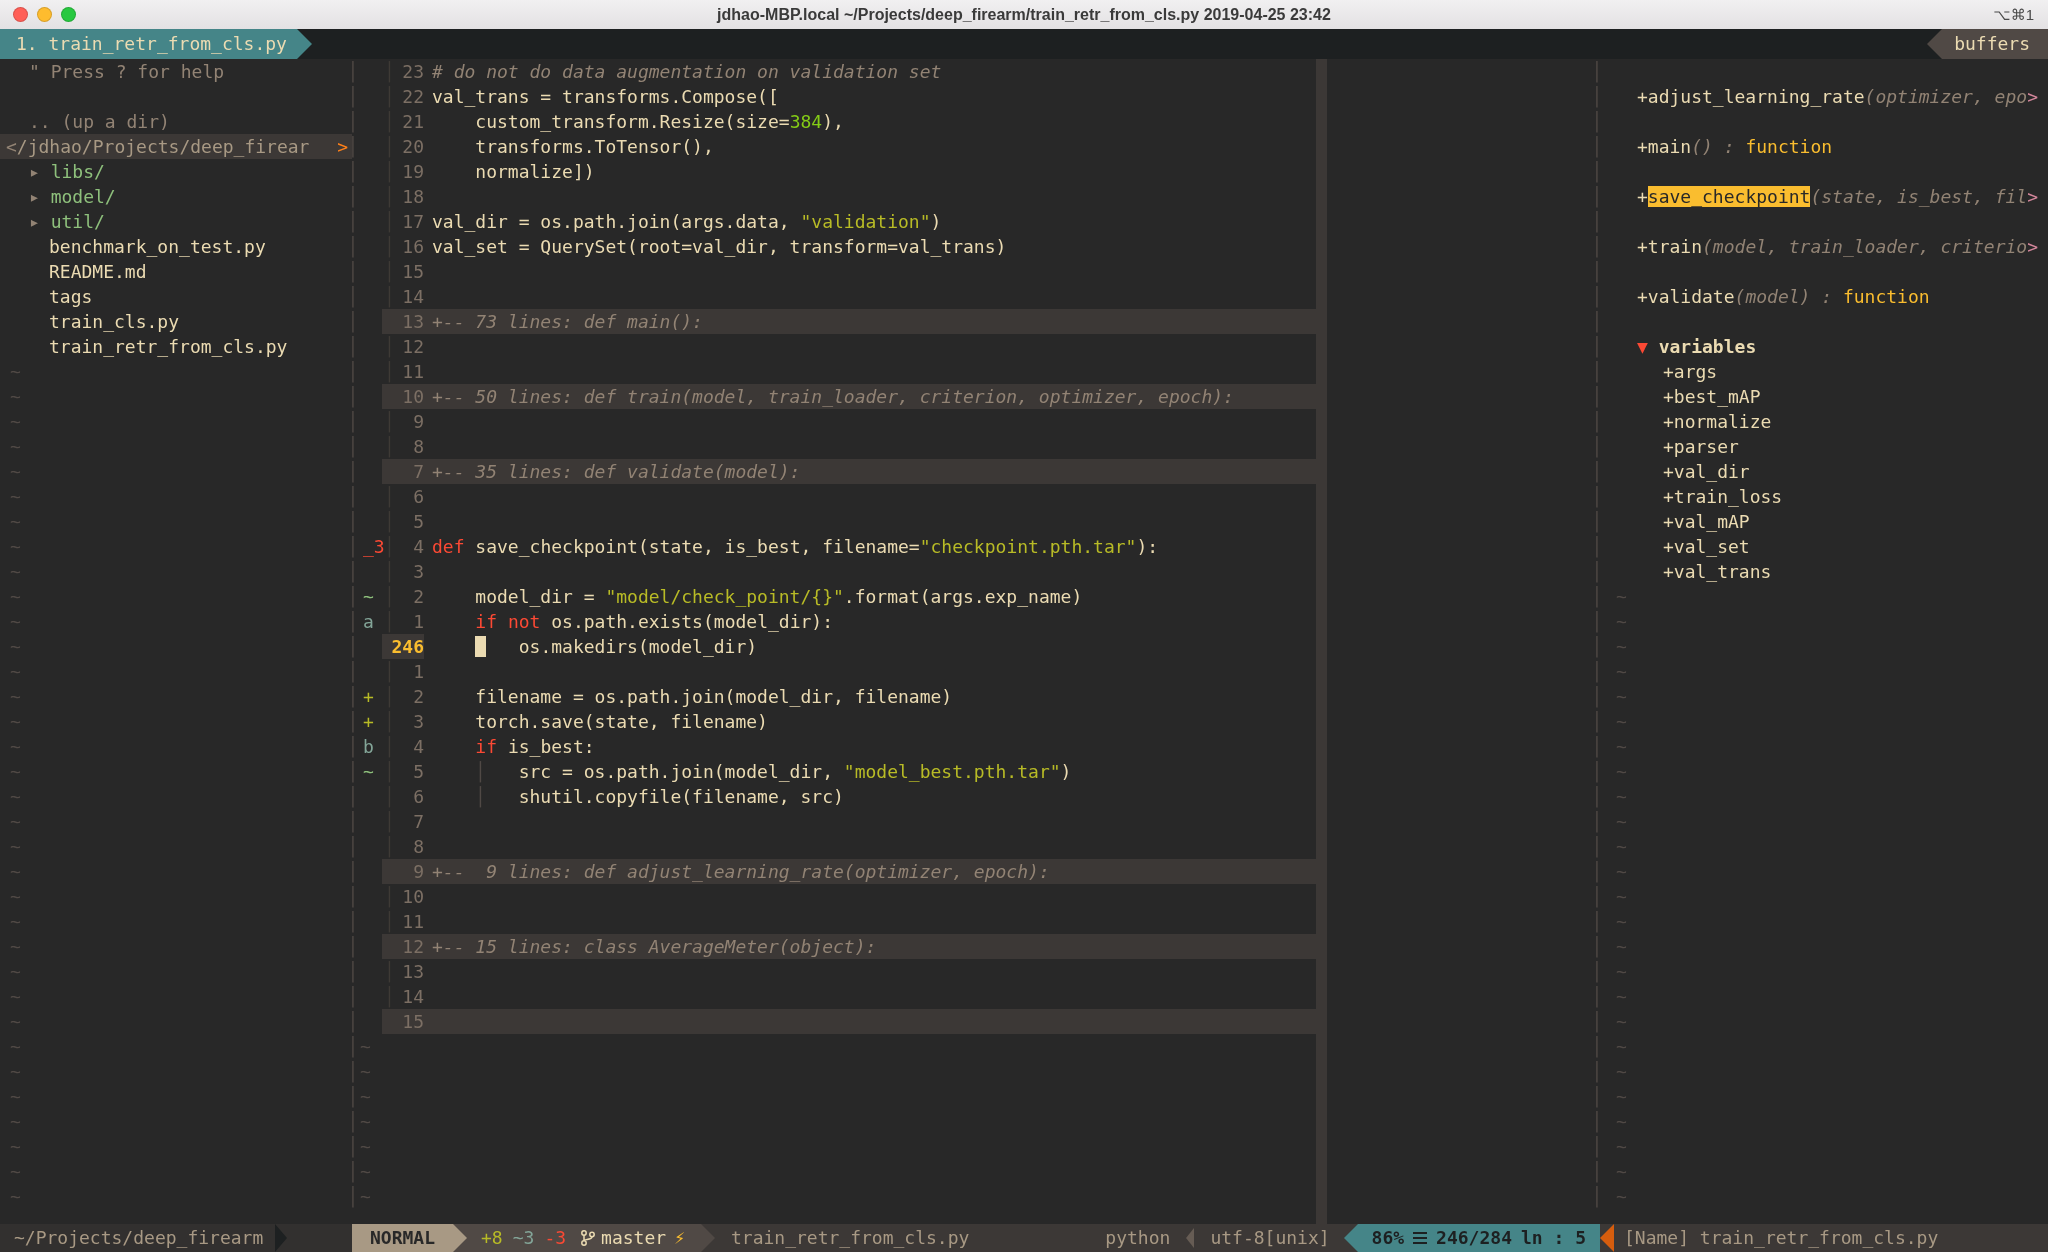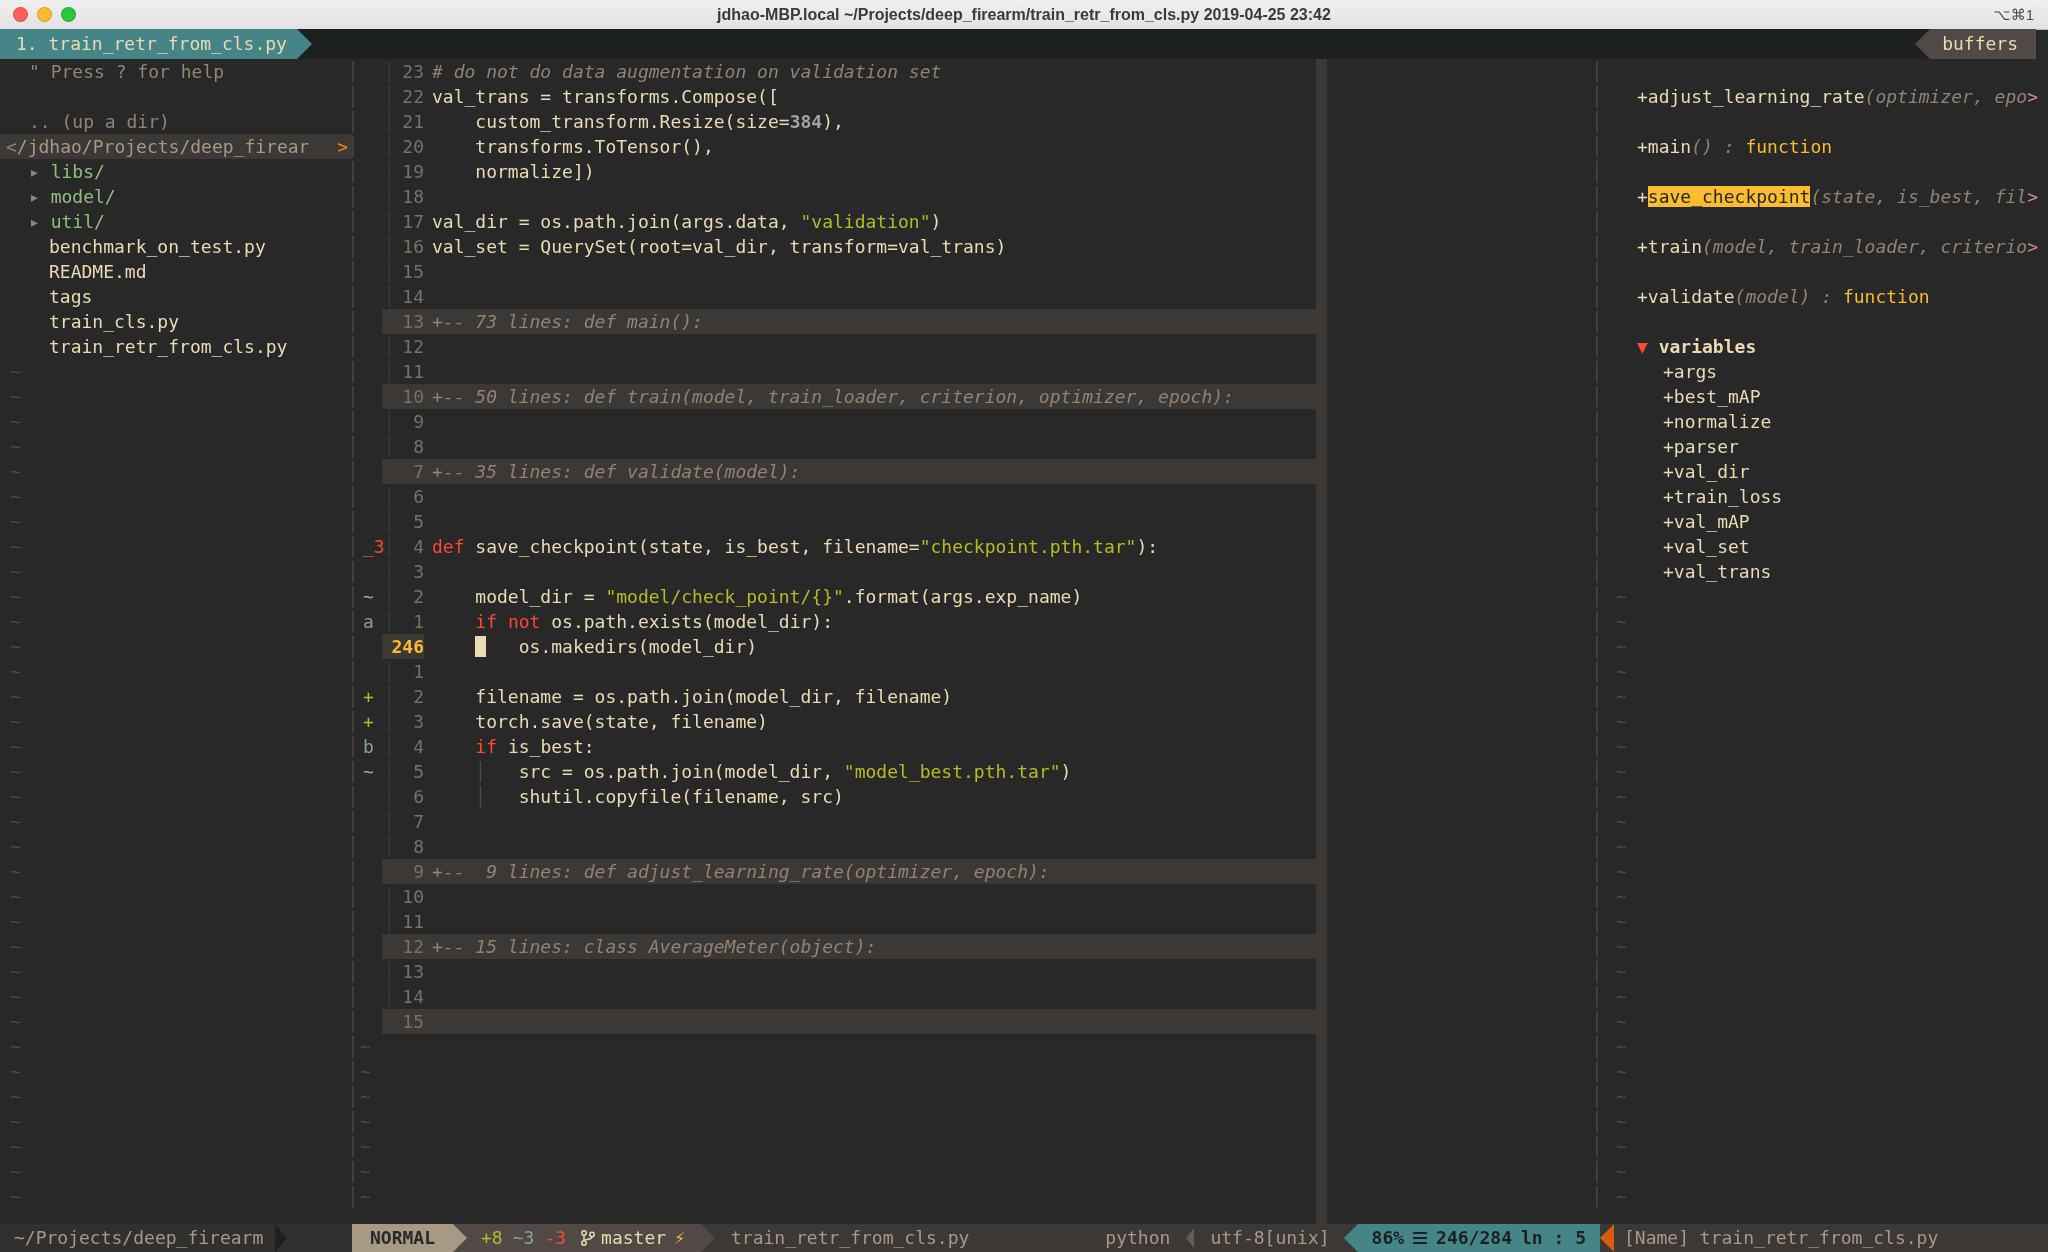--- a/index.html
+++ b/index.html
@@ -7,21 +7,21 @@
           font-family:"DejaVu Sans Mono","DejaVu Sans",monospace;font-size:18px;color:#ebdbb2;}
   
   .menubar{position:absolute;top:0;left:0;right:0;height:29px;
            background:linear-gradient(#f1f0f1,#e3e1e3);border-bottom:1px solid #bdbbbd;
            display:flex;align-items:center;font-family:"Liberation Sans",sans-serif;color:#3a3a3a;}
   .traffic{position:absolute;left:13px;top:7px;display:flex;gap:9px;}
   .light{width:15px;height:15px;border-radius:50%;display:inline-block;border:1px solid rgba(0,0,0,.15);box-sizing:border-box;}
   .menu-title{flex:1;text-align:center;font-size:16px;font-weight:600;}
   .menu-right{position:absolute;right:14px;top:0;line-height:29px;font-size:15px;color:#4a4a4a;}
   
-  .tabline{position:absolute;top:29px;left:0;right:12px;height:30px;background:#1d2021;display:flex;}
+  .tabline{position:absolute;top:29px;left:0;right:0;height:30px;background:#1d2021;display:flex;}
   .tab{background:#458588;color:#ebdbb2;line-height:30px;padding:0 10px 0 16px;white-space:pre;}
   .tab-arrow{width:0;height:0;border-top:15px solid transparent;border-bottom:15px solid transparent;border-left:15px solid #458588;}
   .tabline-right{margin-left:auto;display:flex;}
   .buffers-arrow{width:0;height:0;border-top:15px solid transparent;border-bottom:15px solid transparent;border-right:15px solid #504945;}
   .buffers{background:#504945;line-height:30px;padding:0 18px 0 12px;color:#ebdbb2;}
   
   .content{position:absolute;top:59px;left:0;height:1165px;width:2048px;line-height:25px;}
   .pane{position:absolute;top:0;height:100%;overflow:hidden;}
   #nerdtree{left:0;width:352px;}
   #editor{left:352px;width:1244px;}
@@ -209,21 +209,21 @@
             <span class="txt"><span style="color: rgb(146, 131, 116); font-style: italic;"># do not do data augmentation on validation set</span></span>
           </div>
           <div class="ed-row">
             <span class="guide">│</span>
             <span class="lnum">22</span>
             <span class="txt"><span style="color: rgb(235, 219, 178);">val_trans = transforms.Compose([</span></span>
           </div>
           <div class="ed-row">
             <span class="guide">│</span>
             <span class="lnum">21</span>
-            <span class="txt"><span style="color: rgb(235, 219, 178);">    custom_transform.Resize(size=</span><span style="color: #a3a3a3; font-weight: bold;">384</span><span style="color: rgb(235, 219, 178);">),</span></span>
+            <span class="txt"><span style="color: rgb(235, 219, 178);">    custom_transform.Resize(size=</span><span style="color: #84cc16;">384</span><span style="color: rgb(235, 219, 178);">),</span></span>
           </div>
           <div class="ed-row">
             <span class="guide">│</span>
             <span class="lnum">20</span>
             <span class="txt"><span style="color: rgb(235, 219, 178);">    transforms.ToTensor(),</span></span>
           </div>
           <div class="ed-row">
             <span class="guide">│</span>
             <span class="lnum">19</span>
             <span class="txt"><span style="color: rgb(235, 219, 178);">    normalize])</span></span>

